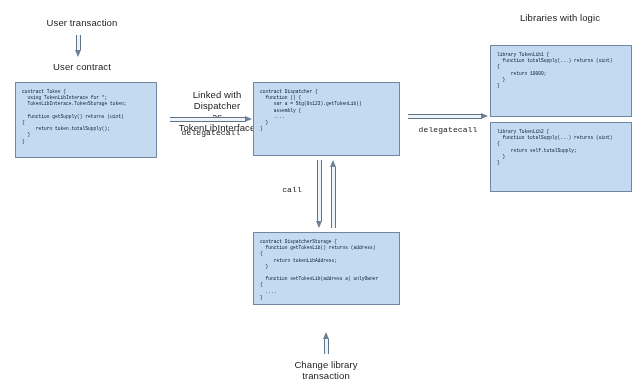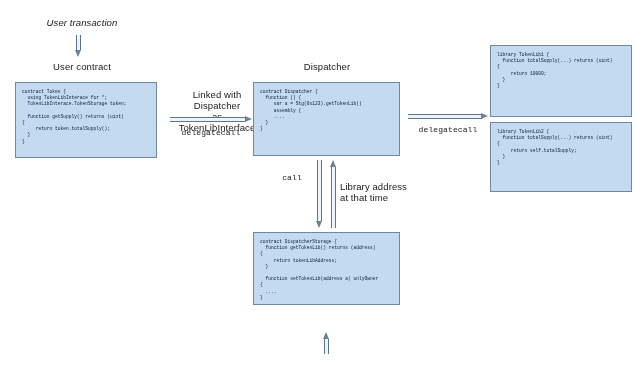--- a/index.html
+++ b/index.html
@@ -96,26 +96,26 @@
   .arrow-v .head.up {
     top: 0;
     border-bottom: 7px solid #6b8196;
   }
 </style>
 </head>
 <body>
 
 <div id="canvas">
 
-  <div class="label" style="left:22px; top:17px; width:120px;font-style:italic;">User transaction</div>
+  <div class="label" style="left:22px; top:17px; width:120px;">User transaction</div>
 
   <div class="label" style="left:22px; top:61px; width:120px;">User contract</div>
 
-  <div class="label" style="left:267px; top:61px; width:120px;">Dispatcher</div>
-
+
+  <div class="label" style="left:500px; top:12px; width:120px;">Libraries with logic</div>
 
   <div class="arrow-v" style="left:75px; top:35px; height:22px;">
     <div class="shaft" style="height:15px;"></div>
     <div class="head down"></div>
   </div>
 
   <div class="code-box" style="left:15px; top:82px; width:142px; height:76px;">
     <pre>contract Token {
   using TokenLibInterace for *;
   TokenLibInterace.TokenStorage token;
@@ -175,38 +175,38 @@
   <div class="arrow-v" style="left:316px; top:160px; height:68px;">
     <div class="shaft" style="height:61px;"></div>
     <div class="head down"></div>
   </div>
 
   <div class="arrow-v" style="left:330px; top:160px; height:68px;">
     <div class="shaft" style="top:7px; height:61px;"></div>
     <div class="head up"></div>
   </div>
 
-  <div class="label" style="left:271px; top:172px; width:42px; text-align:center; font-family:'Liberation Mono', monospace; font-size:8px;">call</div>
-
-  <div class="label" style="left:340px; top:181px; width:80px; text-align:left;">Library address
-at that time</div>
+  <div class="label" style="left:271px; top:184px; width:42px; text-align:center; font-family:'Liberation Mono', monospace; font-size:8px;">call</div>
+
 
   <div class="code-box" style="left:253px; top:232px; width:147px; height:73px;">
     <pre>contract DispatcherStorage {
   function getTokenLib() returns (address)
 {
      return tokenLibAddress;
   }
 
   function setTokenLib(address a) onlyOwner
 {
   ....
 }</pre>
   </div>
 
 
   <div class="arrow-v" style="left:323px; top:332px; height:22px;">
     <div class="shaft" style="top:7px; height:15px;"></div>
     <div class="head up"></div>
   </div>
 
+  <div class="label" style="left:266px; top:359px; width:120px;">Change library
+transaction</div>
 
 </div>
 
 </body></html>

